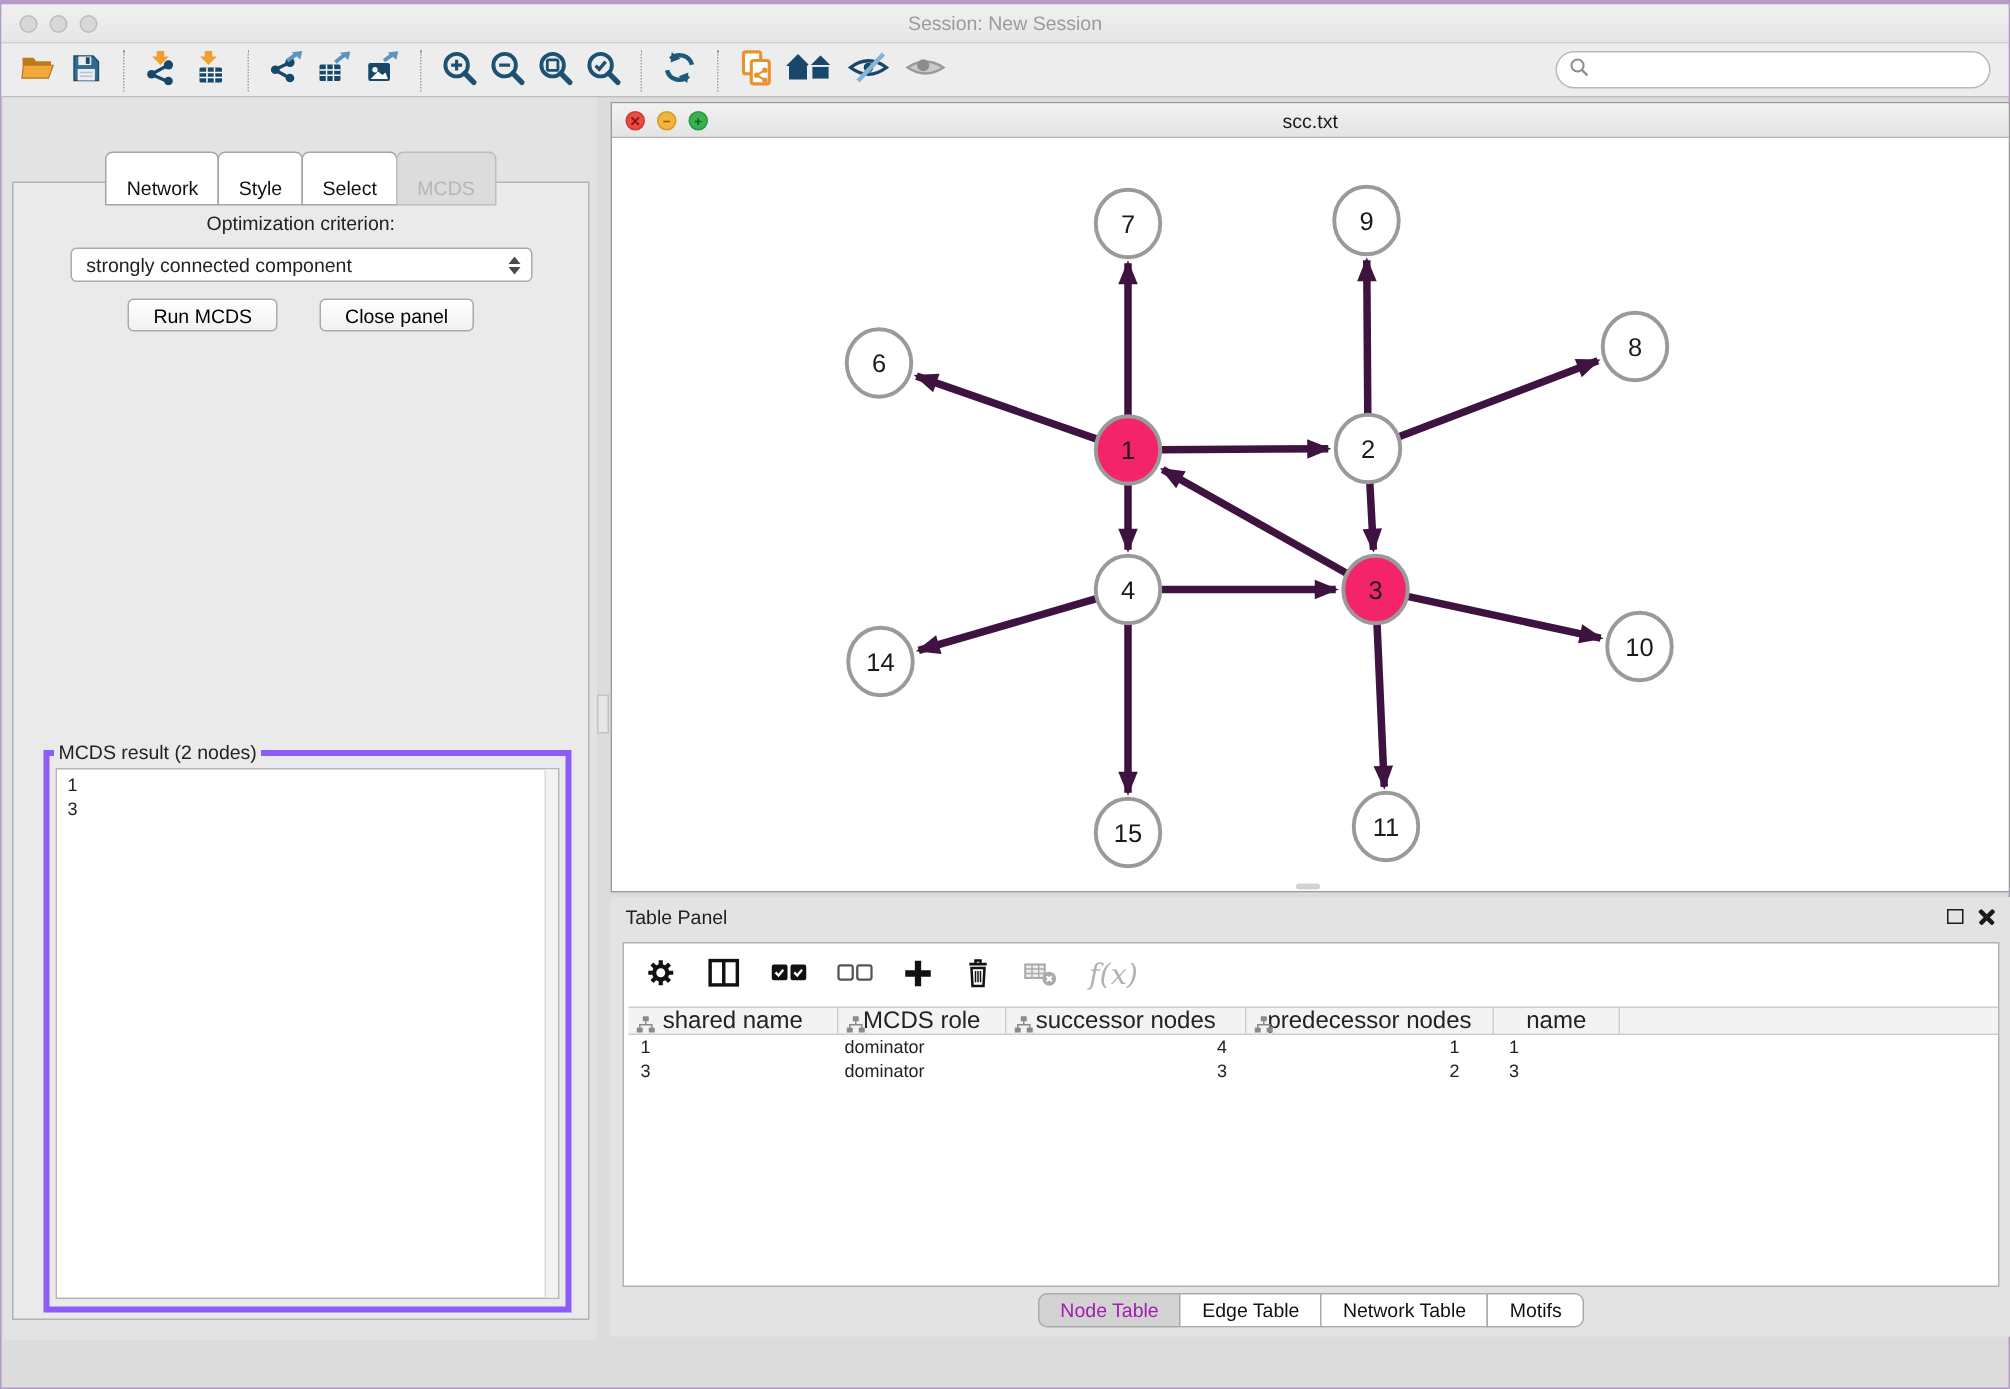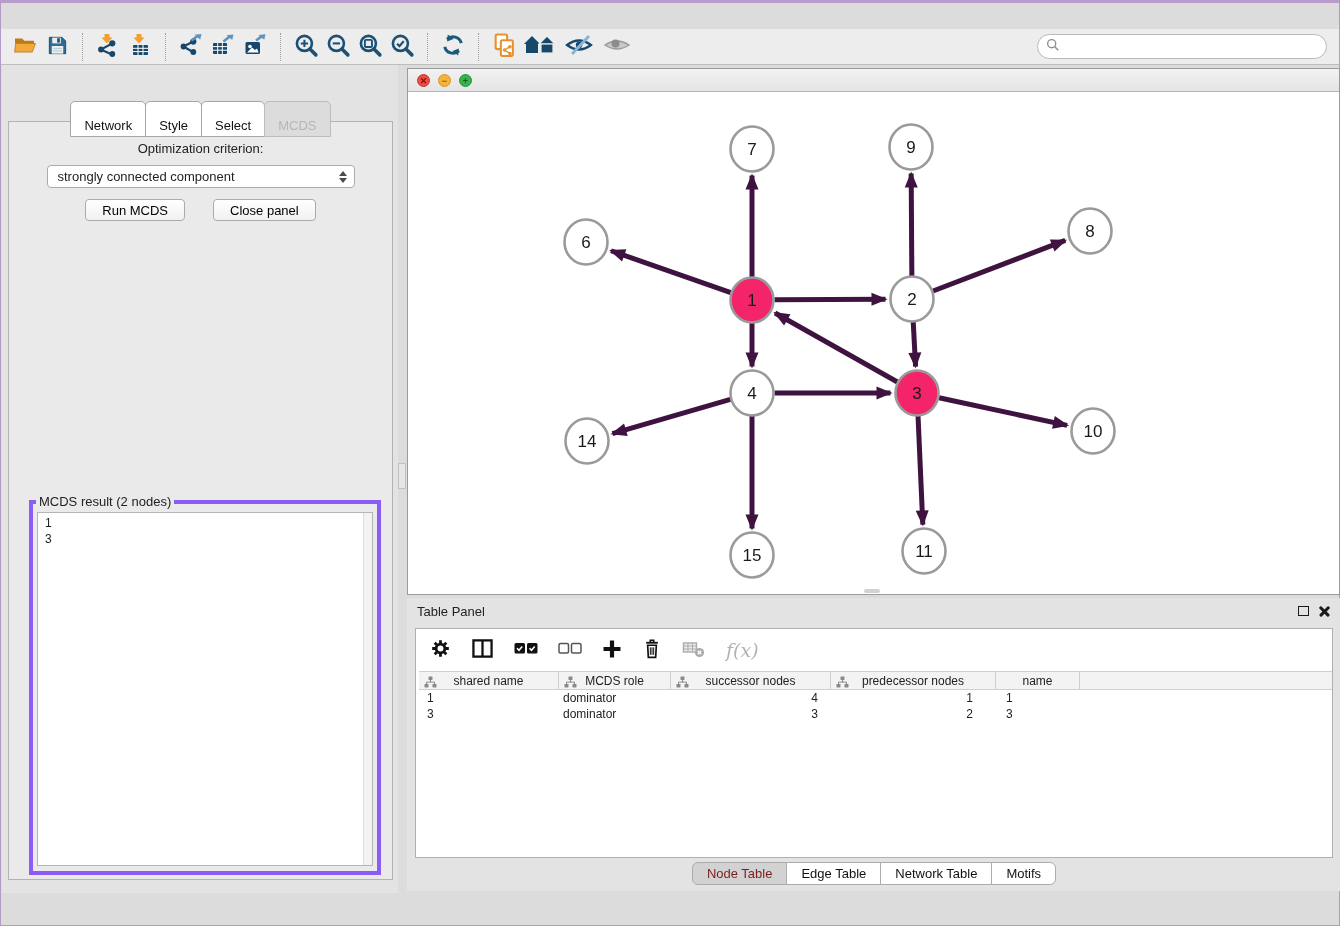--- a/index.html
+++ b/index.html
@@ -56,42 +56,48 @@
   .canvas { position:absolute; left:0; top:23px; width:931px; height:502px; background:#fff; }
   .canvas-hthumb { position:absolute; left:456px; bottom:1px; width:16px; height:4px; background:#d2d2d2; border-radius:2px; }
 
   
   .tablepanel { position:absolute; left:406px; top:595px; width:933px; height:293px; background:#e3e3e3; }
   .tp-white { position:absolute; left:8px; right:7px; top:30px; bottom:33px; background:#fff; border:1px solid #b0b0b0; }
   .tp-toolbar { height:42px; display:flex; align-items:center; padding-left:14px; gap:20px; }
   .tp-toolbar .icon { display:flex; align-items:center; justify-content:center; }
   .fx { font-family:"DejaVu Serif",serif; font-style:italic; font-size:19px; color:#b2b2b2; }
   .thead { display:flex; margin-left:3px; border-top:1px solid #cfcfcf; border-bottom:1px solid #cfcfcf; background:#f3f3f3; height:19px; }
-  .th { position:relative; display:flex; align-items:center; border-right:1px solid #cfcfcf; font-size:12px; }
+  .th { position:relative; display:flex; align-items:center; border-right:1px solid #cfcfcf; font-size:16px; }
   .th .ticon { position:absolute; left:5px; top:3.5px; }
   .th .lbl { flex:1; text-align:center; }
   .trow { display:flex; margin-left:3px; height:16px; font-size:12px; align-items:center; }
   .td { overflow:hidden; white-space:nowrap; }
   .tp-tabs { position:absolute; left:0; right:0; bottom:6px; display:flex; justify-content:center; }
   .tp-tab { padding:3px 14px; background:#fff; border:1px solid #ababab; margin-right:-1px; color:#111; }
   .tp-tab:first-child { border-radius:6px 0 0 6px; }
   .tp-tab:last-child { border-radius:0 6px 6px 0; }
-  .tp-tab.selected { background:#d2d2d2; color:#7f1d1d; }
+  .tp-tab.selected { background:#d2d2d2; color:#a21caf; }
 
   
   .statusbar { position:absolute; left:0; right:0; bottom:0; height:36px; background:#e7e7e7; border-top:1px solid #c4c4c4; }
   .list-btn { position:absolute; left:10px; top:6px; width:30px; height:24px; background:#f2f2f2; border:1px solid #b3b3b3; border-radius:3px; display:flex; align-items:center; justify-content:center; }
   .mem-btn { position:absolute; right:8px; top:6px; height:24px; padding:0 10px; background:#f4f4f4; border:1px solid #b3b3b3; border-radius:4px; display:flex; align-items:center; gap:6px; }
   .mem-dot { width:13px; height:13px; border-radius:50%; background:#219e3c; }
 </style>
 </head>
 <body>
 
 <div class="app">
 
+  <div class="titlebar">
+    <span class="mac-dot" style="left:12px"></span>
+    <span class="mac-dot" style="left:32px"></span>
+    <span class="mac-dot" style="left:52px"></span>
+    <div class="title-text">Session: New Session</div>
+  </div>
 
   <div class="toolbar">
     <span class="tb-btn">
         <span>
       <svg width="24" height="24" viewBox="0 0 24 24">
             <path d="M2 5.5h7.2l2 2.3H21v2.7H2z" fill="#bd7b18"></path>
             <path d="M2.6 10.5h19.9l-3.2 8.6H1.6z" fill="#f2a93c" stroke="#b9771a" stroke-width="0.8"></path>
           </svg></span>
       </span>
     <span class="tb-btn">
@@ -284,20 +290,21 @@
     </div>
   </div>
 
   <div class="split-grip"></div>
 
   <div class="netwin">
     <div class="netwin-title">
       <span class="tl red" style="left:9px">✕</span>
       <span class="tl yel" style="left:30px">−</span>
       <span class="tl grn" style="left:51px">+</span>
+      <div class="net-title-text">scc.txt</div>
     </div>
     <div class="canvas">
       <svg id="graph" width="931" height="502">
           <defs>
             <marker id="arrow" markerUnits="userSpaceOnUse" markerWidth="20" markerHeight="16" refX="15" refY="7" orient="auto">
               <path d="M1,0.5 L17,7 L1,13.5 z" fill="#3f1340"></path>
             </marker>
           </defs>
           <line x1="322.75920030229116" y1="200.5785157682704" x2="203.01694186619045" y2="158.7408592062593" stroke="#3f1340" stroke-width="5" marker-end="url(#arrow)"></line>
           <line x1="344" y1="185.5" x2="344" y2="83.5" stroke="#3f1340" stroke-width="5" marker-end="url(#arrow)"></line>

